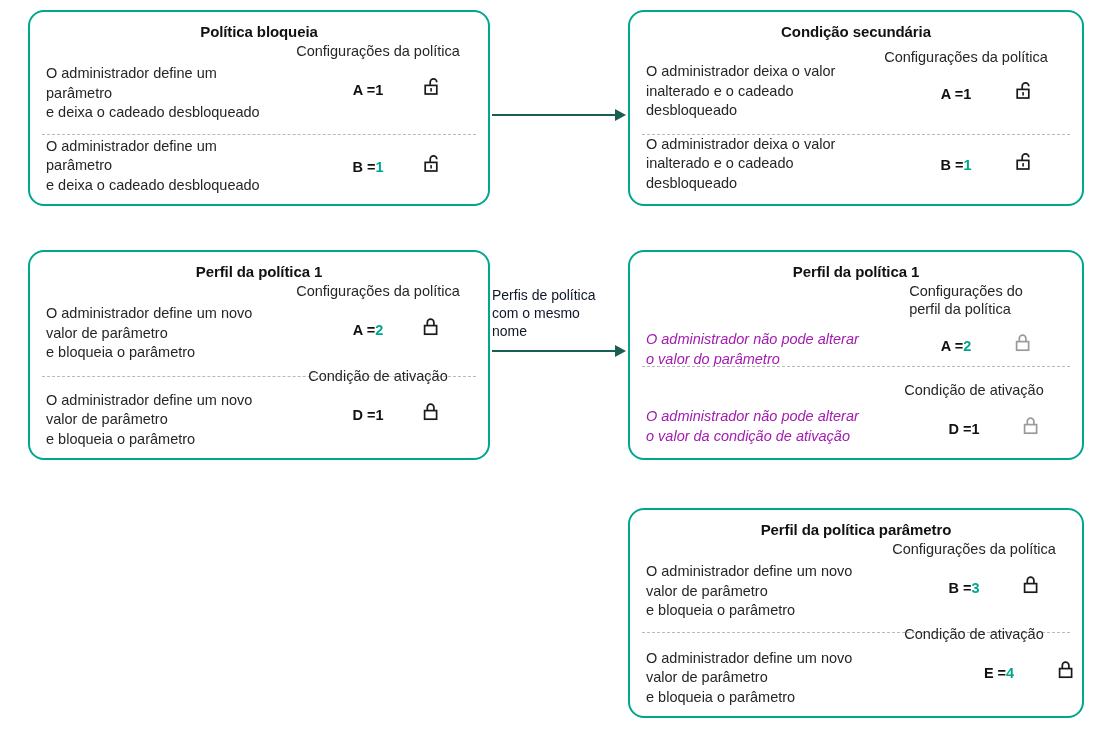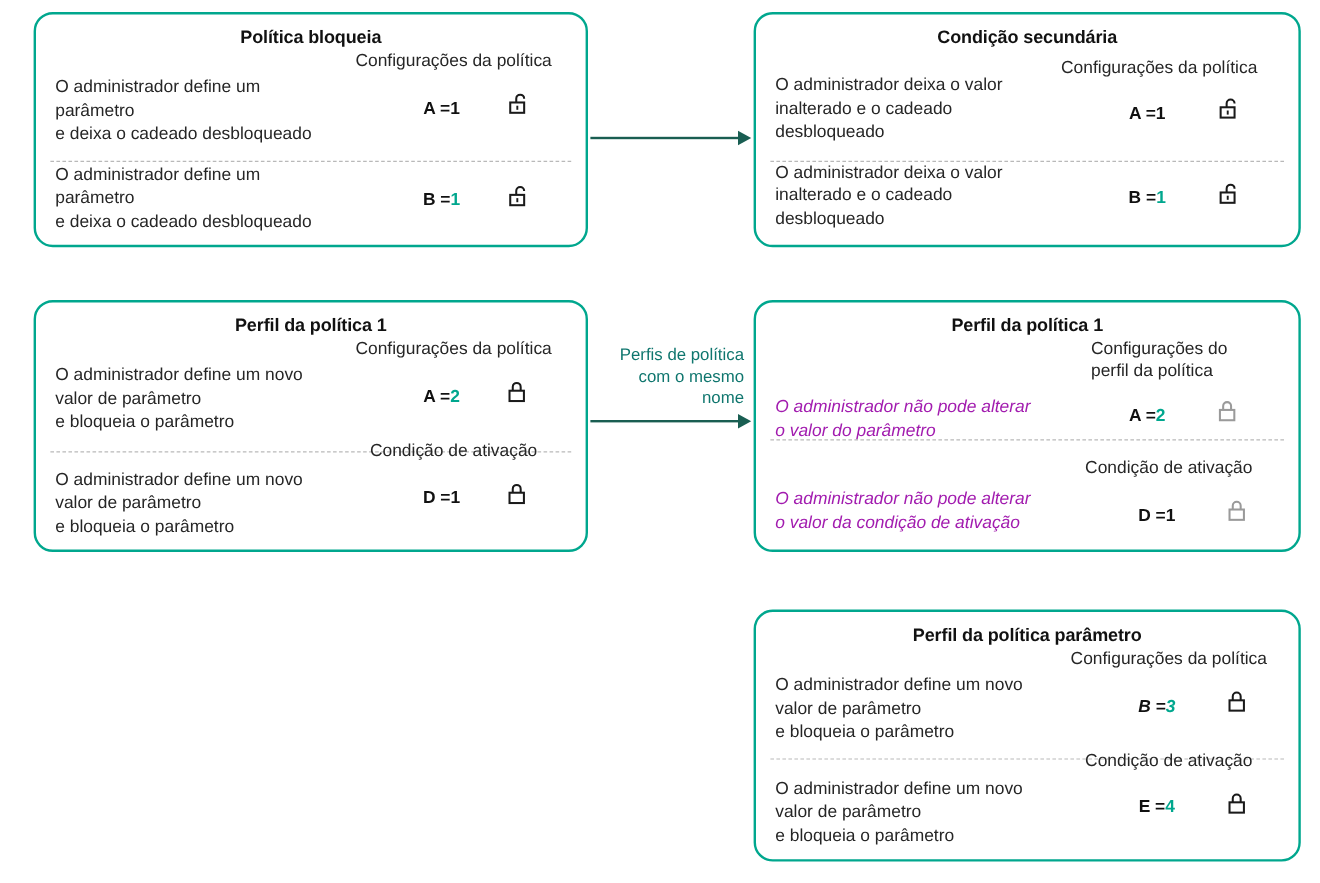--- a/index.html
+++ b/index.html
@@ -86,22 +86,22 @@
     position: absolute;
     width: 0; height: 0;
     border-top: 6px solid transparent;
     border-bottom: 6px solid transparent;
     border-left: 11px solid #195E52;
   }
   .arrow-label {
     position: absolute;
     font-size: 14px;
     line-height: 18px;
-    color: #0f766e;
-    text-align: right;
+    color: #0f172a;
+    text-align: left;
     white-space: pre-line;
   }
 </style>
 </head>
 <body>
 
 <div id="stage">
 
   <div class="card" style="left:28px; top:10px; width:462px; height:196px;">
     <div class="card-title">Política bloqueia</div>
@@ -301,21 +301,21 @@
 
   <div class="card" style="left:628px; top:508px; width:456px; height:210px;">
     <div class="card-title">Perfil da política parâmetro</div>
 
     <div class="row" style="margin-top:2px;">
       <div class="col-desc" style="padding-top:22px; max-width:240px;">O administrador define um novo
 valor de parâmetro
  e bloqueia o parâmetro</div>
       <div class="col-right" style="width:208px;">
         <div class="col-header">Configurações da política</div>
-        <div class="val-lock" style="margin-top:16px; width:100%;font-style:italic;">
+        <div class="val-lock" style="margin-top:16px; width:100%;">
           <div class="value" style="width:118px;">
             <span>B =</span><span class="num">3</span>
           </div>
           <span class="lock">
             <svg width="20" height="24" viewBox="0 0 20 24" aria-hidden="true">
               <path d="M4.3 9.4 V6.4 a3.3 3.3 0 0 1 6.6 0 V9.4" fill="none" stroke="#1a1a1a" stroke-width="1.7"></path>
               <rect x="1.6" y="9.6" width="12" height="8.6" fill="none" stroke="#1a1a1a" stroke-width="1.7"></rect>
             </svg>
           </span>
         </div>
@@ -323,21 +323,21 @@
     </div>
 
     <div class="divider" style="left:12px; right:12px; top:122px;"></div>
 
     <div class="row" style="margin-top:4px;">
       <div class="col-desc" style="padding-top:24px; max-width:240px;">O administrador define um novo
 valor de parâmetro
  e bloqueia o parâmetro</div>
       <div class="col-right" style="width:208px;">
         <div class="col-header">Condição de ativação</div>
-        <div class="val-lock" style="margin-top:16px; width:100%;">
+        <div class="val-lock" style="margin-top:16px; width:100%;justify-content:flex-end;">
           <div class="value" style="width:118px;">
             <span>E =</span><span class="num">4</span>
           </div>
           <span class="lock">
             <svg width="20" height="24" viewBox="0 0 20 24" aria-hidden="true">
               <path d="M4.3 9.4 V6.4 a3.3 3.3 0 0 1 6.6 0 V9.4" fill="none" stroke="#1a1a1a" stroke-width="1.7"></path>
               <rect x="1.6" y="9.6" width="12" height="8.6" fill="none" stroke="#1a1a1a" stroke-width="1.7"></rect>
             </svg>
           </span>
         </div>

